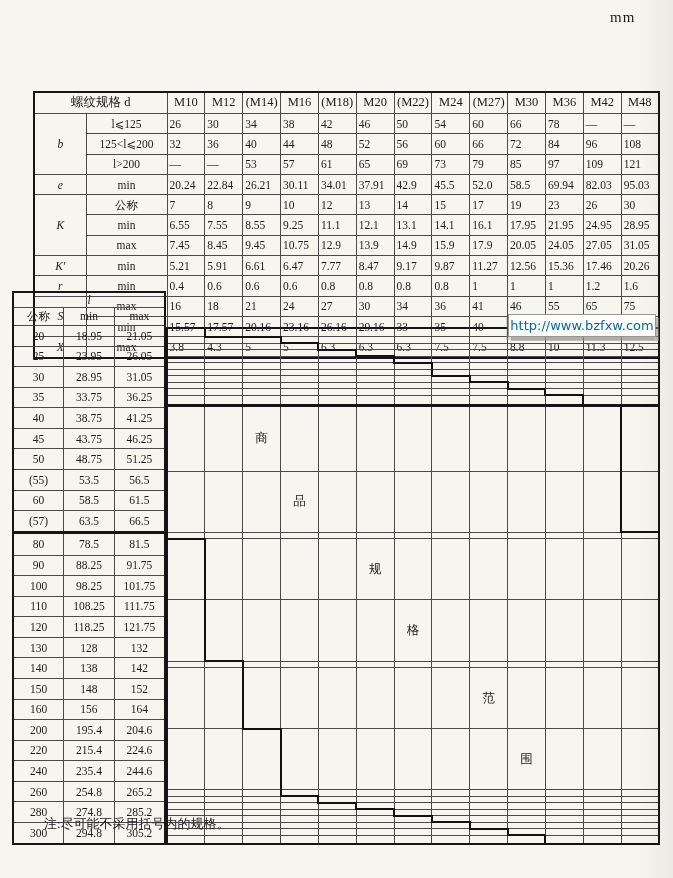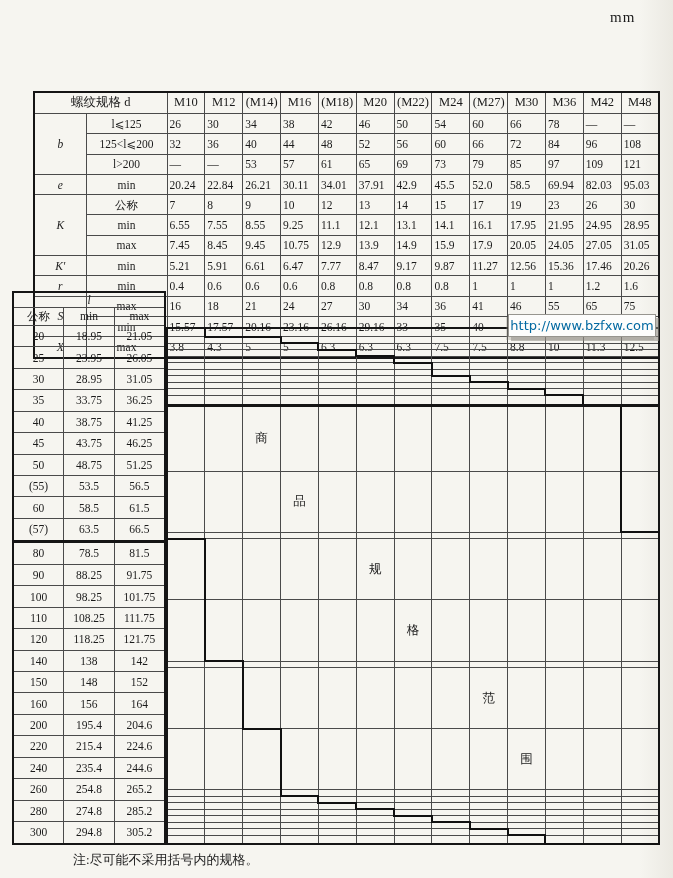--- a/index.html
+++ b/index.html
@@ -33,21 +33,21 @@
   .tk-b{border-bottom:2.5px solid #111 !important;}
   .tk-l{border-left:2.5px solid #111 !important;}
   #wm{
     position:absolute;left:508px;top:314px;width:146px;height:21px;
     background:#fdfdfc;border:1px solid #97958f;
     box-shadow:3px 4px 0 rgba(145,142,134,.55),-2px 3px 0 rgba(145,142,134,.3);
     display:flex;align-items:center;justify-content:center;
     font-family:"DejaVu Sans","Liberation Sans",sans-serif;
     font-size:13px;color:#0369a1;
   }
-  #note{position:absolute;left:44px;top:851px;font-size:13px;color:#222;margin-left:29px;}
+  #note{position:absolute;left:44px;top:815px;font-size:13px;color:#222;}
 </style>
 </head>
 <body>
 
 <div id="page">
   <div id="unit">mm</div>
 
   <table id="upper-table" class="tbl">
     <colgroup>
         <col style="width: 52px;">
@@ -364,20 +364,25 @@
           <td>110</td>
           <td>108.25</td>
           <td>111.75</td>
         </tr>
         <tr>
           <td>120</td>
           <td>118.25</td>
           <td>121.75</td>
         </tr>
         <tr>
+          <td>130</td>
+          <td>128</td>
+          <td>132</td>
+        </tr>
+        <tr>
           <td>140</td>
           <td>138</td>
           <td>142</td>
         </tr>
         <tr>
           <td>150</td>
           <td>148</td>
           <td>152</td>
         </tr>
         <tr>

